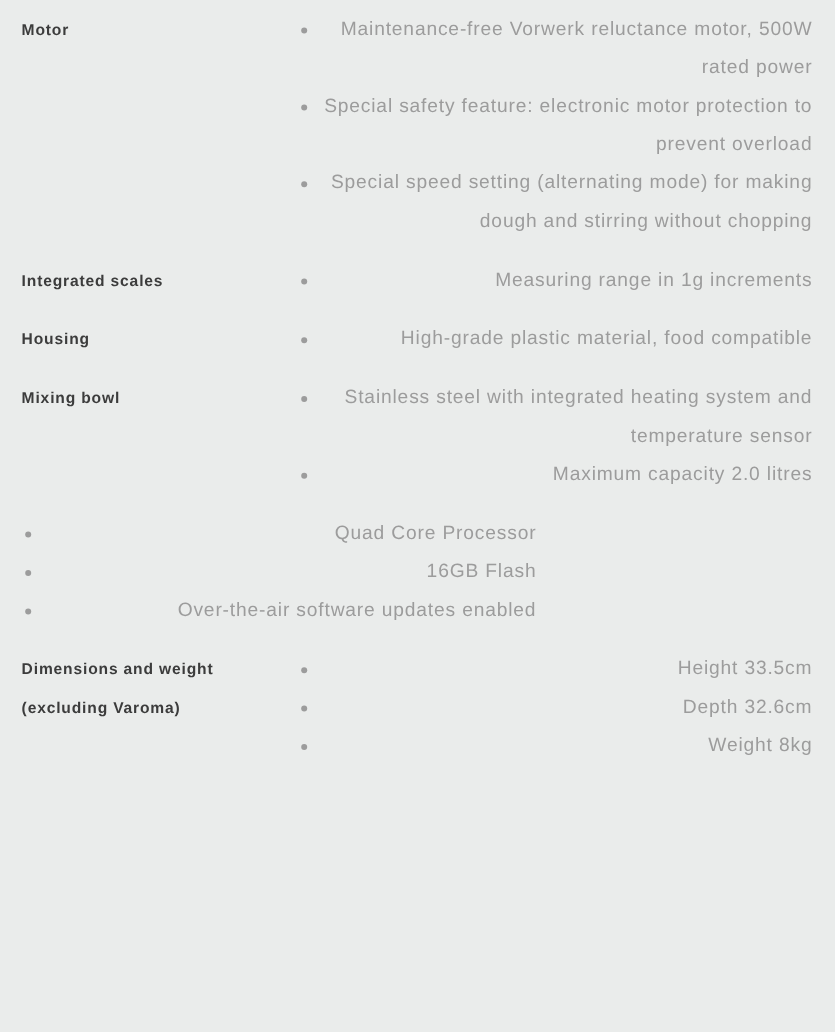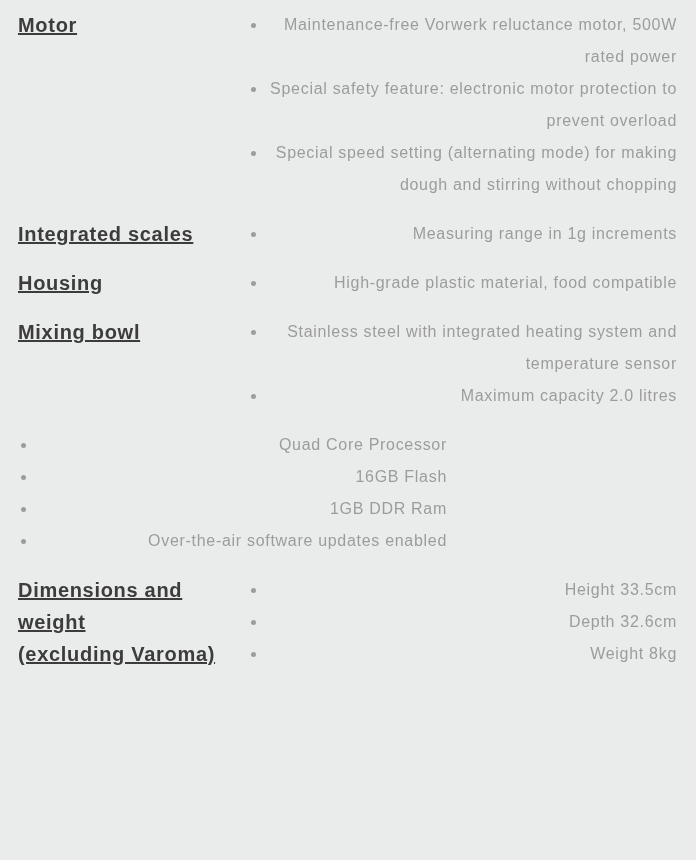--- a/index.html
+++ b/index.html
@@ -17,27 +17,26 @@
     padding: 9px 0 0 18px;
   }
   .spec-row {
     display: flex;
     align-items: flex-start;
     margin-bottom: 17px;
   }
   .spec-label {
     flex: 0 0 230px;
     width: 230px;
-    font-size: 20px;
+    font-size: 13px;
     line-height: 32px;
     font-weight: bold;
     color: #3c3c3c;
     letter-spacing: 0.7px;
     white-space: pre-line;
-    text-decoration: underline;
   }
   .spec-items {
     flex: 1 1 auto;
     max-width: 429px;
     margin: 0;
     padding: 0;
     list-style: none;
     text-align: right;
   }
   .spec-items li {
@@ -97,21 +96,20 @@
         <li>Stainless steel with integrated heating system and
 temperature sensor</li>
         <li>Maximum capacity 2.0 litres</li>
       </ul>
   </div>
 
   <div class="spec-row">
     <ul class="spec-items">
         <li>Quad Core Processor</li>
         <li>16GB Flash</li>
-        <li>1GB DDR Ram</li>
         <li>Over-the-air software updates enabled</li>
       </ul>
   </div>
 
   <div class="spec-row">
     <div class="spec-label">Dimensions and weight
 (excluding Varoma)</div>
     <ul class="spec-items">
         <li>Height 33.5cm</li>
         <li>Depth 32.6cm</li>

